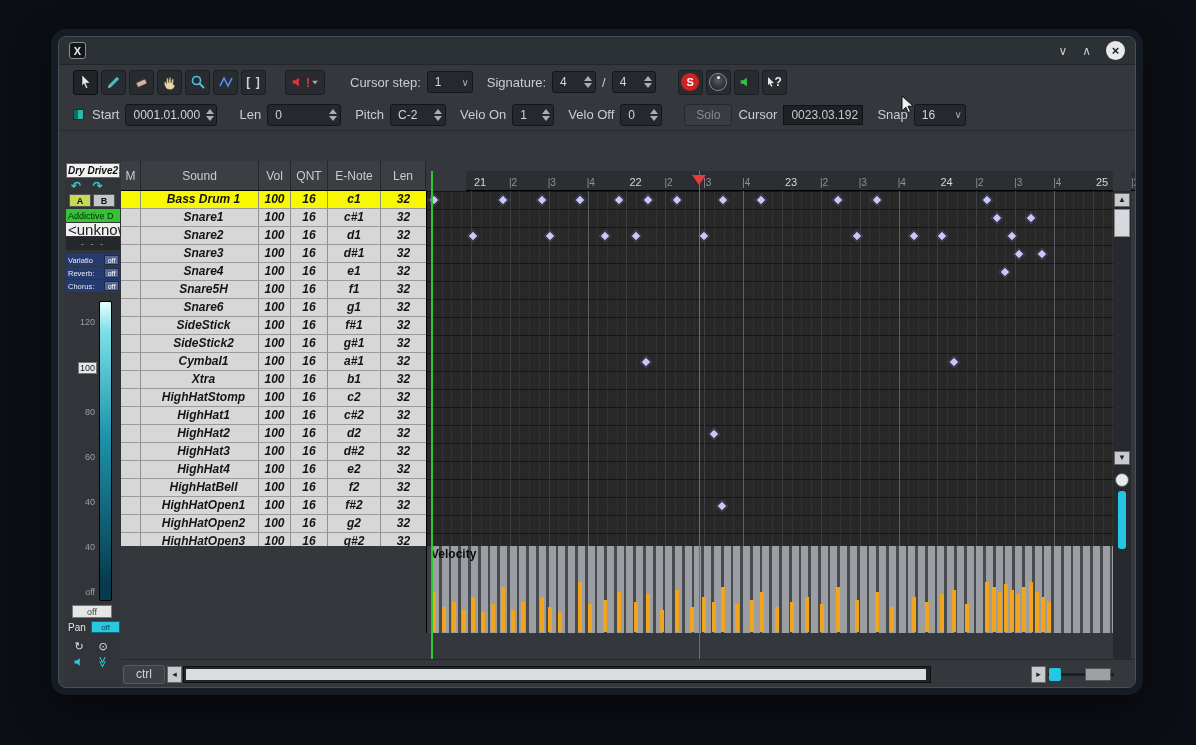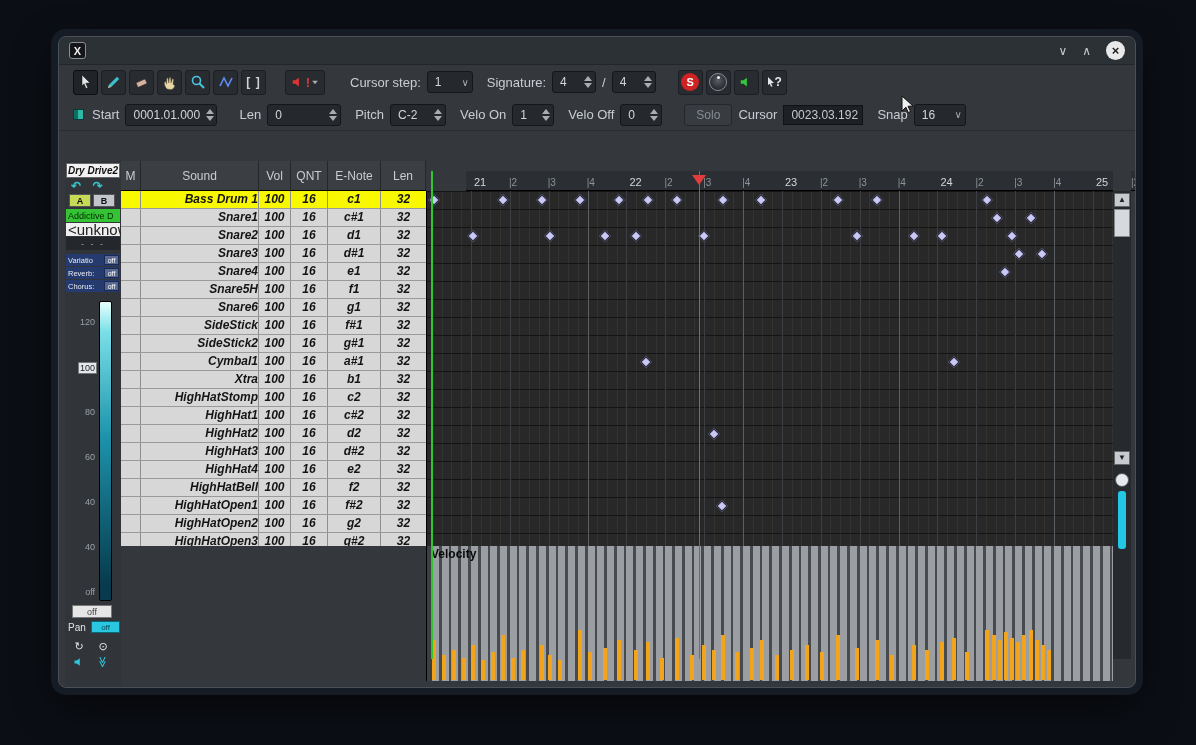--- a/index.html
+++ b/index.html
@@ -93,21 +93,21 @@
 
   
   .thead { position:absolute; left:62px; top:124px; width:305px; height:30px; background:#3b3f44;
            display:flex; color:#c9cdd1; font-size:12px; border-bottom:1px solid #000; }
   .thead span { display:flex; align-items:center; justify-content:center; border-right:1px solid #24272b; height:100%; }
   .trackrows { position:absolute; left:62px; top:154px; width:305px; height:355px; overflow:hidden; background:#d7d7d7; }
   .trow { height:18px; display:flex; background:#d7d7d7; border-bottom:1px solid #9a9a9a; }
   .trow.sel { background:#f8f800; }
   .tc { font-size:12px; font-weight:bold; font-style:italic; color:#141414; line-height:17px;
         border-right:1px solid #8f8f8f; text-align:center; overflow:hidden; white-space:nowrap; }
-  .c-m{width:20px} .c-name{width:118px;text-align:right;padding-left:8px} .c-vol{width:32px}
+  .c-m{width:20px} .c-name{width:118px;text-align:center;padding-left:8px} .c-vol{width:32px}
   .c-qnt{width:37px} .c-enote{width:53px} .c-len{width:45px;border-right:none}
   .th-m{width:20px}.th-name{width:118px}.th-vol{width:32px}.th-qnt{width:37px}.th-enote{width:53px}.th-len{width:45px}
 
   
   .marker { position:absolute; left:367px; top:122px; width:687px; height:12px; background:#3f9e3f; overflow:hidden; }
   .marker-flag { position:absolute; left:3px; top:1px; width:6px; height:7px; background:#a8eaa8; }
   .marker-pole { position:absolute; left:3px; top:1px; width:1px; height:10px; background:#eafaea; }
   .marker-label { position:absolute; left:13px; top:1px; color:#eafaea; font-size:9px; font-weight:bold; letter-spacing:.5px; }
   .ruler { position:absolute; left:367px; top:134px; width:687px; height:20px; background:#2b2f33;
            border-bottom:1px solid #000; overflow:hidden;margin-left:40px; }
@@ -128,21 +128,21 @@
   .play-line { position:absolute; left:640px; top:134px; width:1px; height:488px; background:#e23c3c; z-index:6; }
   .play-tri { position:absolute; left:633px; top:138px; width:0; height:0; z-index:7;
               border-left:7px solid transparent; border-right:7px solid transparent; border-top:10px solid #e23c3c; }
 
   
   .vel-left { position:absolute; left:62px; top:509px; width:305px; height:113px; background:#34383d; }
   .sx { position:absolute; top:2px; width:15px; height:15px; background:#c7cbcf; border:1px solid #555;
         color:#111; font-size:10px; font-weight:bold; text-align:center; line-height:13px; }
   .ctrl-icon { position:absolute; left:335px; top:56px; width:15px; height:15px; border:1px solid #1a2a50;
                background:linear-gradient(135deg,#dfe6ff 0 40%,#3a66d8 40% 70%,#18306e 70%); }
-  .velocity { position:absolute; left:367px; top:509px; width:687px; height:135px; background:#3c4043;
+  .velocity { position:absolute; left:367px; top:509px; width:687px; height:87px; background:#3c4043;
               overflow:hidden; border-left:1px solid #000; }
   .vel-stripes { position:absolute; left:5px; top:0; right:0; bottom:0;
                  background:repeating-linear-gradient(90deg, #9b9fa3 0 7px, #474b4f 7px 9.719px); }
   .vel-label { position:absolute; left:4px; top:1px; color:#0a0a0a; font-weight:bold; font-size:12px; z-index:4; }
   .vbar { position:absolute; width:4px; bottom:1px; background:#f2a51c; z-index:2; }
 
   
   .vscroll { position:absolute; left:1054px; top:124px; width:18px; height:498px; background:#26292d; }
   .vscroll > div { position:absolute; }
   .vs-corner { left:0; top:0; width:18px; height:30px; background:#34383d; }
@@ -690,20 +690,31 @@
 
   <div class="vscroll">
     <div class="vs-corner"></div>
     <div class="vs-btn" style="top:32px">▲</div>
     <div class="vs-thumb"></div>
     <div class="vs-btn" style="top:290px">▼</div>
     <div class="vs-knob"></div>
     <div class="vs-zoom"></div>
   </div>
 
+  <div class="bottombar">
+    <div class="ctrl-btn">ctrl</div>
+    <div class="hs-left">◂</div>
+    <div class="hs-track">
+      <div class="hs-thumb"></div>
+    </div>
+    <div class="hz-btn">▸</div>
+    <div class="hz-track"></div>
+    <div class="hz-cyan"></div>
+    <div class="hz-seg"></div>
+  </div>
 
   <div class="mouse-cursor">
     <svg width="14" height="18" viewBox="0 0 14 18">
         <path d="M1 1l11 10-5 .3 2.6 5.2-2.3 1-2.4-5.3L1 16z" fill="#f0f0f0" stroke="#111" stroke-width="1"></path>
       </svg>
   </div>
 
 </div>
 
 </body></html>

